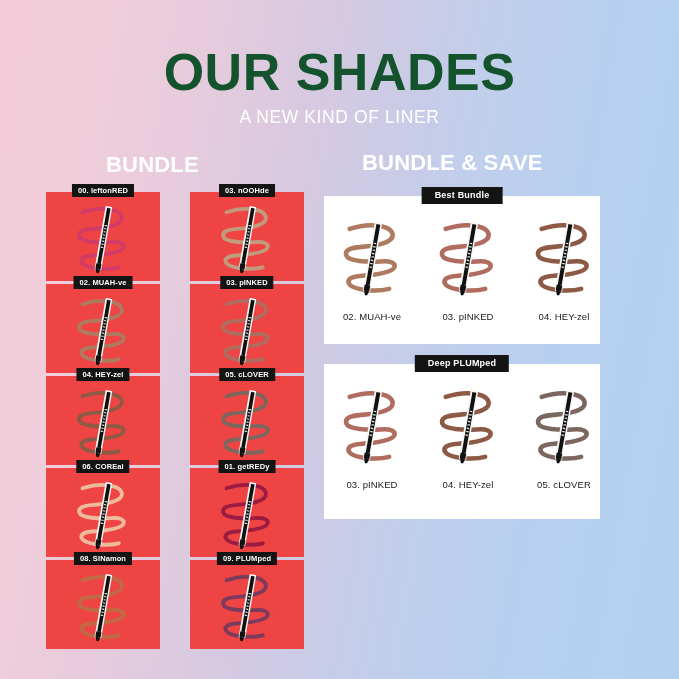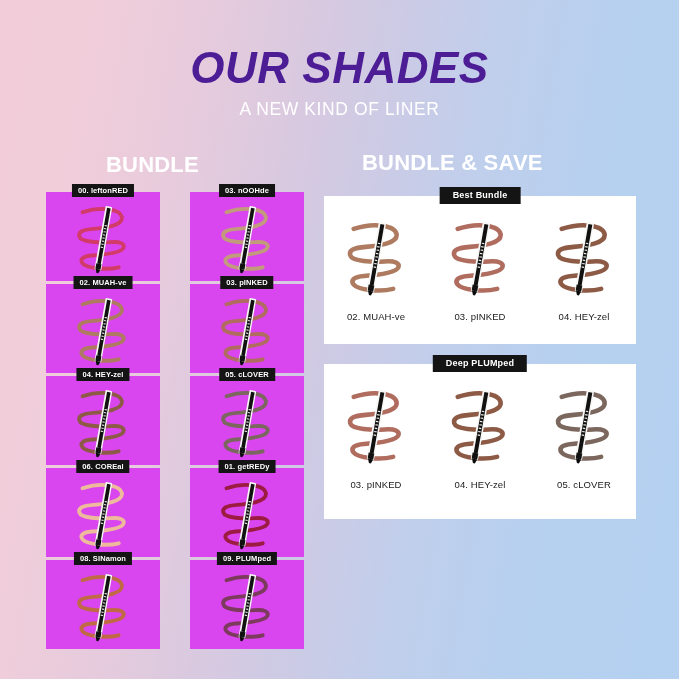--- a/index.html
+++ b/index.html
@@ -25,28 +25,27 @@
 
   
   .header {
     position: absolute;
     top: 46px;
     left: 0;
     width: 679px;
     text-align: center;
   }
   .main-title {
-    font-size: 44px;
+    font-size: 52px;
     font-weight: bold;
-    color: #4c1d95;
+    color: #14532d;
     letter-spacing: 0.5px;
     line-height: 1;
     margin: 0;
     text-shadow: 0 0 1px rgba(255,255,255,0.4);
-    font-style: italic;
   }
   .sub-title {
     font-size: 17.5px;
     font-weight: normal;
     color: #ffffff;
     letter-spacing: 0.6px;
     margin: 11px 0 0 0;
     line-height: 1;
     text-align: center;
   }
@@ -70,21 +69,21 @@
     top: 192px;
     width: 258px;
     display: grid;
     grid-template-columns: 114px 114px;
     grid-column-gap: 30px;
     grid-row-gap: 3px;
   }
   .shade-card {
     position: relative;
     height: 89px;
-    background: #d946ef;
+    background: #ef4444;
   }
   .shade-tag {
     position: absolute;
     top: -8px;
     left: 50%;
     transform: translateX(-50%);
     background: #141414;
     color: #ffffff;
     font-size: 7.5px;
     font-weight: bold;
@@ -103,21 +102,21 @@
     padding-top: 4px;
     box-sizing: border-box;
   }
   .swatch-svg { display: block; }
 
   
   .bundle-panel {
     position: absolute;
     background: #ffffff;
     left: 324px;
-    width: 312px;
+    width: 276px;
   }
   #panel-best { top: 196px; height: 148px; }
   #panel-deep { top: 364px; height: 155px; }
   .bundle-tag {
     position: absolute;
     top: -9px;
     left: 50%;
     transform: translateX(-50%);
     background: #141414;
     color: #ffffff;

